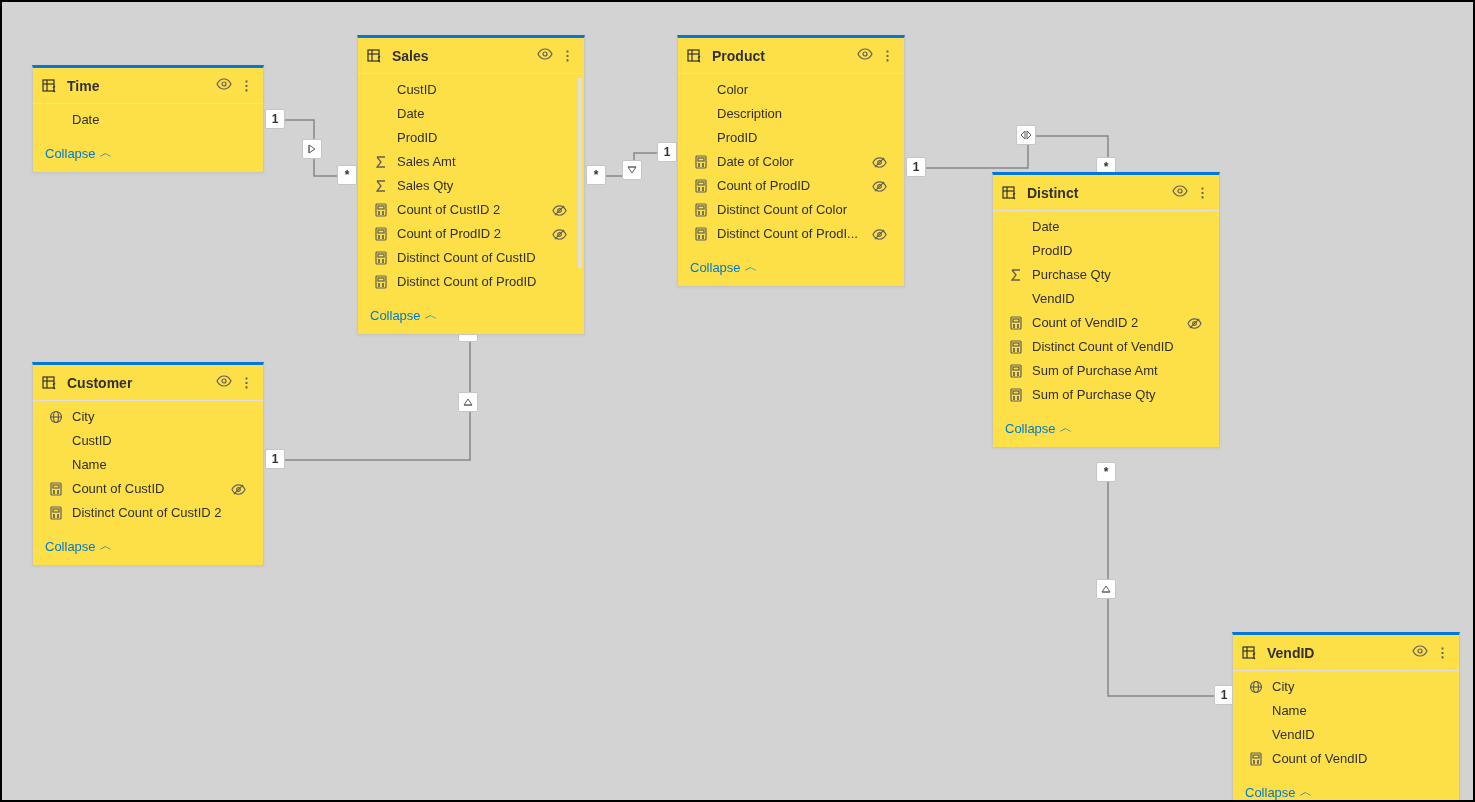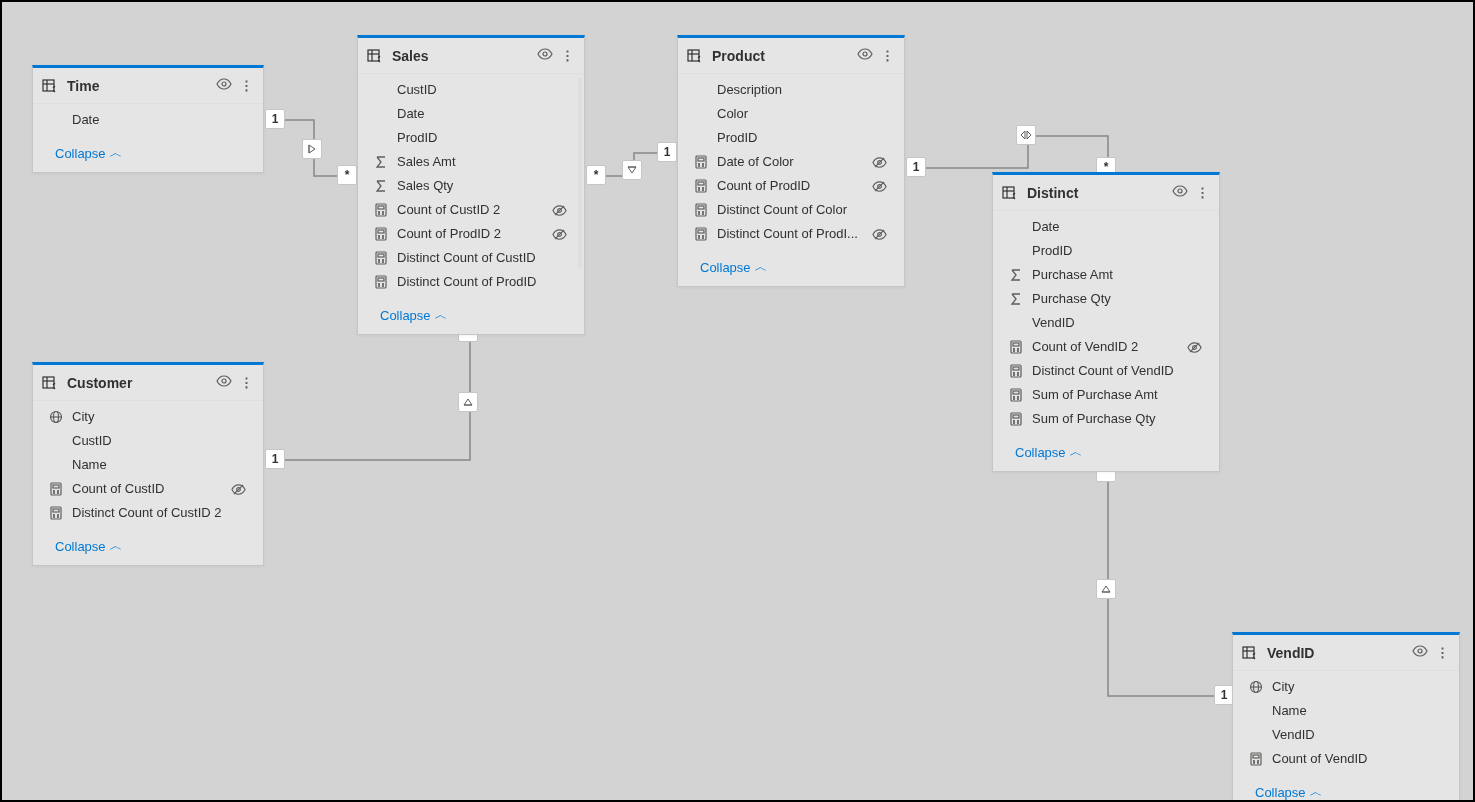--- a/index.html
+++ b/index.html
@@ -11,21 +11,21 @@
   position:relative;
   width:1475px;
   height:802px;
   overflow:hidden;
   border:2px solid #000;
   box-sizing:border-box;
 }
 svg#connections{position:absolute;inset:2px;width:1471px;height:798px;pointer-events:none;}
 .tbl{
   position:absolute;
-  background:#e5e5e5;
+  background:#fde047;
   border:1px solid #c8c6c4;
   border-top:3px solid #0078d4;
   box-shadow:0 1px 3px rgba(0,0,0,0.05);
 }
 .tbl-header{
   display:flex;
   align-items:center;
   padding:8px 10px 8px 8px;
   border-bottom:1px solid #e1dfdd;
   gap:8px;
@@ -46,21 +46,20 @@
 .fieldrow .lbl{flex:1;white-space:nowrap;overflow:hidden;text-overflow:ellipsis;color:#323130;}
 .fieldrow .vis{width:16px;flex:0 0 16px;display:flex;align-items:center;justify-content:center;color:#605e5c;}
 .collapse-link{
   color:#0078d4;
   padding:8px 12px 10px;
   cursor:pointer;
   display:flex;
   align-items:center;
   gap:4px;
   font-size:13px;
-  margin-left:10px;
 }
 .cardinality{
   position:absolute;
   background:#fff;
   border:1px solid #c8c6c4;
   width:18px;height:18px;
   display:flex;align-items:center;justify-content:center;
   font-size:12px;font-weight:600;
   border-radius:2px;
 }
@@ -310,26 +309,26 @@
       <span><svg width="16" height="16" viewBox="0 0 16 16" fill="none" stroke="#605e5c" stroke-width="1.2">
             <path d="M1 8 C3 4 6 3 8 3 C10 3 13 4 15 8 C13 12 10 13 8 13 C6 13 3 12 1 8 Z"></path>
             <circle cx="8" cy="8" r="2"></circle>
           </svg></span>
       <span style="font-weight:bold;">⋮</span>
     </span>
   </div>
   <div class="tbl-body" id="product-fields">
       <div class="fieldrow">
         <span class="icon hidden"></span>
+        <span class="lbl">Color</span>
+        <span class="vis"></span>
+      </div>
+      <div class="fieldrow">
+        <span class="icon hidden"></span>
         <span class="lbl">Description</span>
-        <span class="vis"></span>
-      </div>
-      <div class="fieldrow">
-        <span class="icon hidden"></span>
-        <span class="lbl">Color</span>
         <span class="vis"></span>
       </div>
       <div class="fieldrow">
         <span class="icon hidden"></span>
         <span class="lbl">ProdID</span>
         <span class="vis"></span>
       </div>
       <div class="fieldrow">
         <span class="icon">
           <svg width="14" height="14" viewBox="0 0 14 14" fill="none" stroke="#605e5c" stroke-width="1.2">
@@ -440,29 +439,20 @@
         <span class="icon hidden"></span>
         <span class="lbl">ProdID</span>
         <span class="vis"></span>
       </div>
       <div class="fieldrow">
         <span class="icon">
           <svg width="14" height="14" viewBox="0 0 14 14" fill="none" stroke="#605e5c" stroke-width="1.3">
             <path d="M3 2 L11 2 M3 2 L7 7 L3 12 L11 12"></path>
           </svg>
         </span>
-        <span class="lbl">Purchase Amt</span>
-        <span class="vis"></span>
-      </div>
-      <div class="fieldrow">
-        <span class="icon">
-          <svg width="14" height="14" viewBox="0 0 14 14" fill="none" stroke="#605e5c" stroke-width="1.3">
-            <path d="M3 2 L11 2 M3 2 L7 7 L3 12 L11 12"></path>
-          </svg>
-        </span>
         <span class="lbl">Purchase Qty</span>
         <span class="vis"></span>
       </div>
       <div class="fieldrow">
         <span class="icon hidden"></span>
         <span class="lbl">VendID</span>
         <span class="vis"></span>
       </div>
       <div class="fieldrow">
         <span class="icon">

